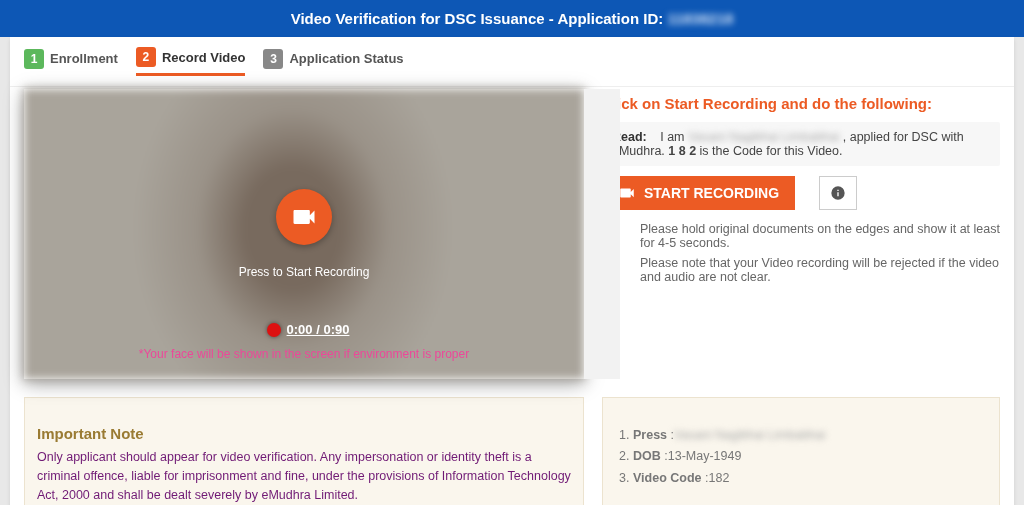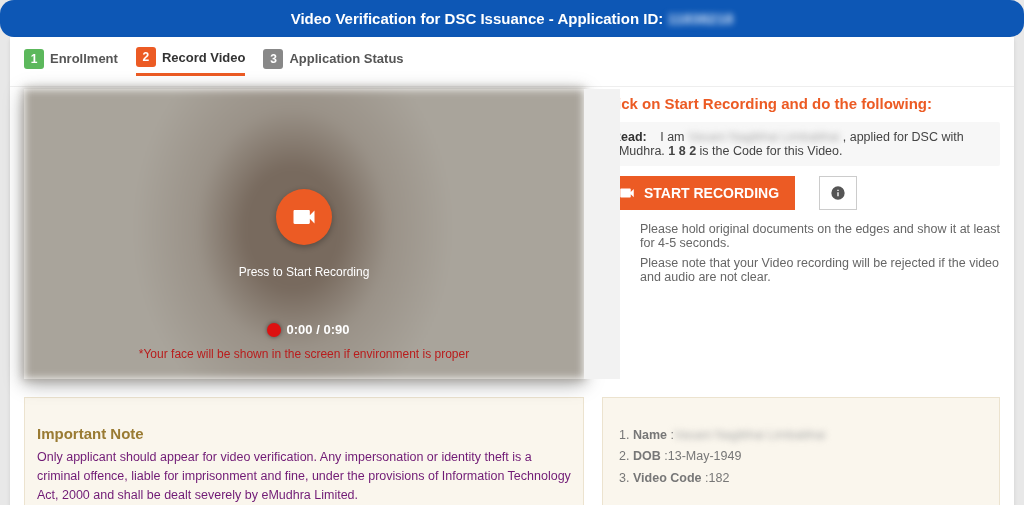--- a/index.html
+++ b/index.html
@@ -5,21 +5,20 @@
   * { box-sizing: border-box; margin: 0; padding: 0; }
   body { font-family: Arial, Helvetica, sans-serif; background: #e8e8e8; font-size: 13px; color: #333; }
 
   .header-bar {
     background: #0d57b5;
     color: #fff;
     text-align: center;
     padding: 10px 0;
     font-weight: bold;
     font-size: 15px;
-    border-radius: 14px;
   }
   .header-bar .app-id-val { filter: blur(3px); color: #cfe0f7; }
 
   .outer {
     background: #fff;
     margin: 0 10px 10px 10px;
     padding: 0;
     box-shadow: 0 2px 4px rgba(0,0,0,0.1);
   }
 
@@ -48,23 +47,23 @@
   .video-overlay {
     position:absolute; inset:0; display:flex; flex-direction:column; align-items:center; justify-content:center;
     color:#fff; text-align:center;
   }
   .rec-circle {
     width:56px;height:56px;border-radius:50%;background:#ec5b24;display:flex;align-items:center;justify-content:center;
     box-shadow:0 2px 6px rgba(0,0,0,0.3);
   }
   .rec-circle svg { width:28px; height:28px; fill:#fff;}
   .press-label { margin-top:20px; font-size:12px;}
-  .timer-row { position:absolute; left:8px; right:0; bottom:42px; display:flex; align-items:center; justify-content:center; gap:6px; color:#fff; font-weight:bold;}
+  .timer-row { position:absolute; left:8px; right:0; bottom:42px; display:flex; align-items:center; justify-content:center; gap:6px; color:#fff; font-weight:bold;text-decoration:underline;}
   .red-dot { width:14px;height:14px;border-radius:50%;background:#d11; box-shadow:0 0 4px rgba(0,0,0,0.5);}  
-  .face-note { position:absolute; left:0; right:0; bottom:18px; color:#b91c1c; font-size:12px; text-align:center;}
+  .face-note { position:absolute; left:0; right:0; bottom:18px; color:#ec4899; font-size:12px; text-align:center;}
 
   .right-col { flex:1; padding-top:8px;}
   .instruction-title { color:#ec5b24; font-weight:bold; font-size:15px; margin-bottom:10px;}
   .read-box { background:#f7f7f7; padding:8px 10px; font-size:12.5px; color:#444; margin-bottom:10px; border-radius:2px;}
   .read-box b.label { color:#333; font-weight:bold; margin-right:10px;}
   .name-blur { filter: blur(3px); color:#aaa;}
   .btn-row { display:flex; gap:24px; margin-bottom:12px;}
   .btn-start {
     background:#ec5b24; color:#fff; border:none; padding:8px 16px; font-size:14px; font-weight:bold;
     display:flex; align-items:center; gap:8px; cursor:pointer;
@@ -175,21 +174,21 @@
   </div>
 
   <div class="lower-row">
     <div class="note-box left">
       <div class="note-title">Important Note</div>
       <div class="note-body">Only applicant should appear for video verification. Any impersonation or identity theft is a criminal offence, liable for imprisonment and fine, under the provisions of Information Technology Act, 2000 and shall be dealt severely by eMudhra Limited.</div>
     </div>
     <div class="note-box right">
       <ol class="info-list">
         <li>
-          <b>Name</b>
+          <b>Press</b>
           <span> :</span><span class="name-blur">Vasani Nagibhai Limbabhai</span>
         </li>
         <li>
           <b>DOB</b>
           <span> :</span><span>13-May-1949</span>
         </li>
         <li>
           <b>Video Code</b>
           <span> :</span><span>182</span>
         </li>

